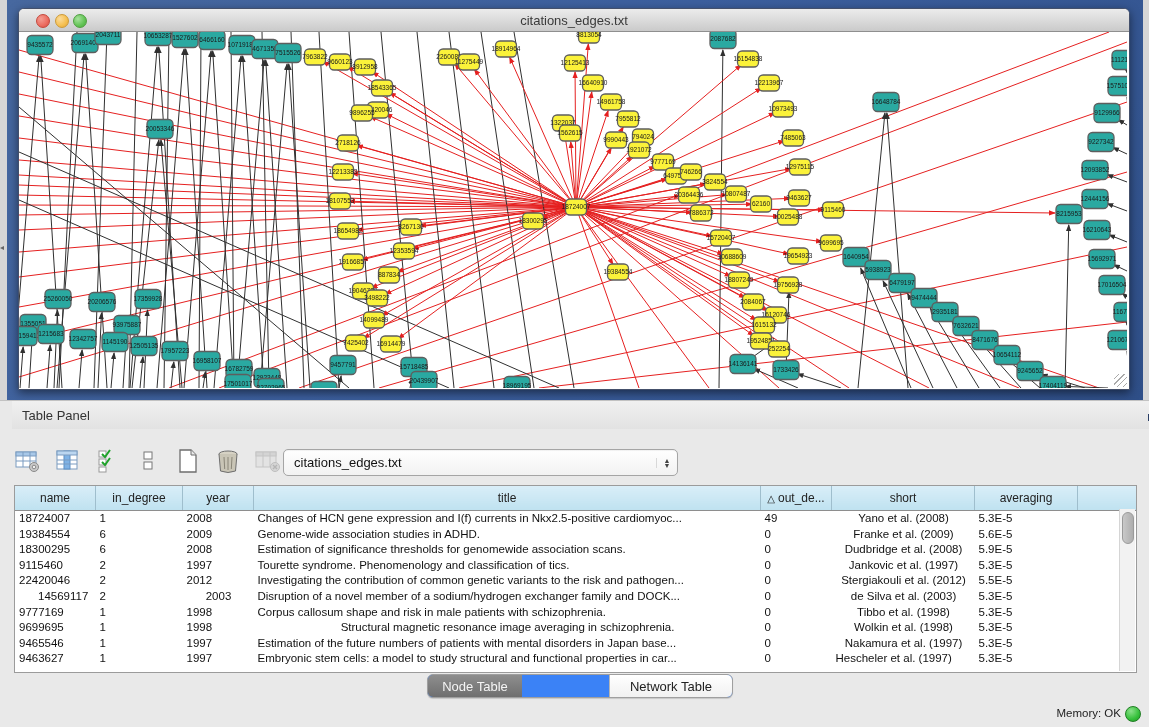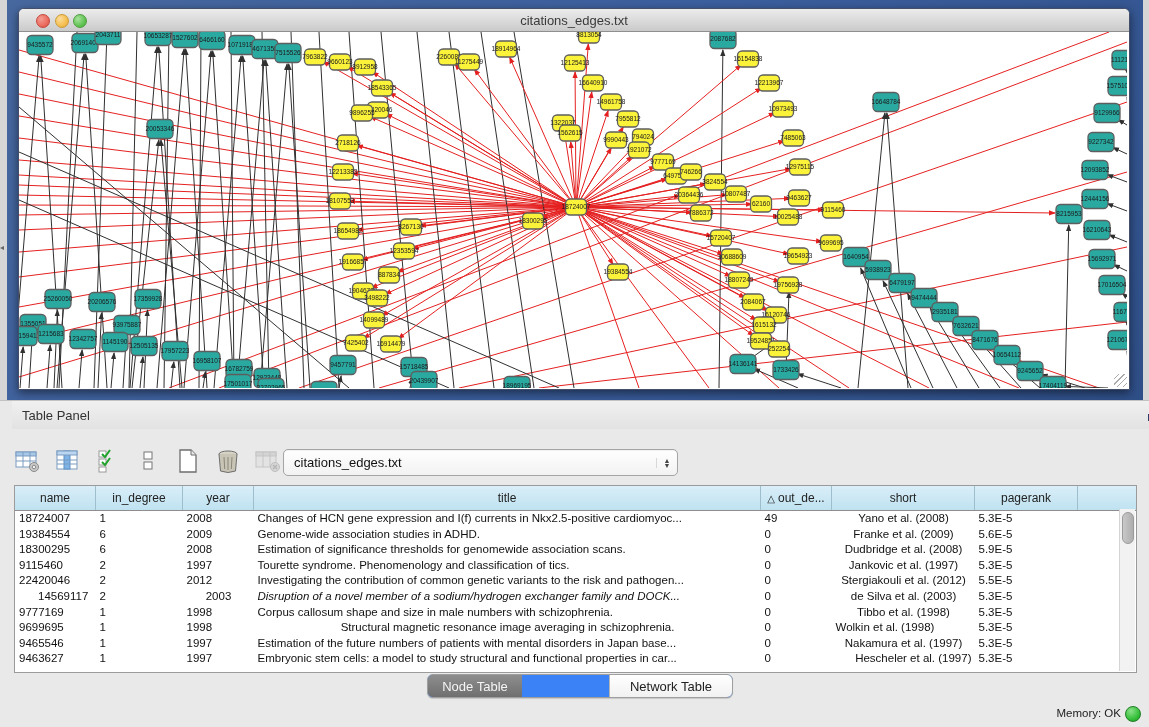--- a/index.html
+++ b/index.html
@@ -849,21 +849,21 @@
     <div class="tablebox">
       <table class="nt">
         <thead>
             <tr id="nt-head">
               <th style="width: 78px;">name</th>
               <th style="width: 84px;">in_degree</th>
               <th style="width: 68px;">year</th>
               <th style="width: 504px;">title</th>
               <th style="width: 68px;"><span class="sortg">△</span>out_de...</th>
               <th style="width: 140px;">short</th>
-              <th style="width: 100px;">pagerank</th>
+              <th style="width: 100px;">averaging</th>
               <th style="width: 62px;"></th>
             </tr>
           </thead>
         <tbody id="nt-body">
             <tr>
               <td style="text-align: left;">18724007</td>
               <td style="text-align: left;">1</td>
               <td style="text-align: left;">2008</td>
               <td style="text-align: left;">Changes of HCN gene expression and I(f) currents in Nkx2.5-positive cardiomyoc...</td>
               <td style="text-align: left;">49</td>
@@ -908,63 +908,63 @@
               <td style="text-align: left;">Investigating the contribution of common genetic variants to the risk and pathogen...</td>
               <td style="text-align: left;">0</td>
               <td style="text-align: center;">Stergiakouli et al. (2012)</td>
               <td style="text-align: left;">5.5E-5</td>
               <td></td>
             </tr>
             <tr>
               <td style="text-align: left; padding-left: 23px;">14569117</td>
               <td style="text-align: left;">2</td>
               <td style="text-align: center;">2003</td>
-              <td style="text-align: left; font-style: italic;">Disruption of a novel member of a sodium/hydrogen exchanger family and DOCK...</td>
+              <td style="text-align: left;">Disruption of a novel member of a sodium/hydrogen exchanger family and DOCK...</td>
               <td style="text-align: left;">0</td>
               <td style="text-align: center;">de Silva et al. (2003)</td>
               <td style="text-align: left;">5.3E-5</td>
               <td></td>
             </tr>
             <tr>
               <td style="text-align: left;">9777169</td>
               <td style="text-align: left;">1</td>
               <td style="text-align: left;">1998</td>
-              <td style="text-align: left;">Corpus callosum shape and size in male numbers with schizophrenia.</td>
+              <td style="text-align: left;">Corpus callosum shape and risk in male patients with schizophrenia.</td>
               <td style="text-align: left;">0</td>
               <td style="text-align: center;">Tibbo et al. (1998)</td>
               <td style="text-align: left;">5.3E-5</td>
               <td></td>
             </tr>
             <tr>
               <td style="text-align: left;">9699695</td>
               <td style="text-align: left;">1</td>
               <td style="text-align: left;">1998</td>
               <td style="text-align: center;">Structural magnetic resonance image averaging in schizophrenia.</td>
               <td style="text-align: left;">0</td>
-              <td style="text-align: left; margin-top: 35px;">Wolkin et al. (1998)</td>
+              <td style="text-align: center; margin-top: 35px;">Wolkin et al. (1998)</td>
               <td style="text-align: left;">5.3E-5</td>
               <td></td>
             </tr>
             <tr>
               <td style="text-align: left;">9465546</td>
               <td style="text-align: left;">1</td>
               <td style="text-align: left;">1997</td>
               <td style="text-align: left; margin-left: 40px;">Estimation of the future numbers of patients with mental disorders in Japan base...</td>
               <td style="text-align: left;">0</td>
               <td style="text-align: center;">Nakamura et al. (1997)</td>
               <td style="text-align: left;">5.3E-5</td>
               <td></td>
             </tr>
             <tr>
               <td style="text-align: left;">9463627</td>
               <td style="text-align: left;">1</td>
               <td style="text-align: left;">1997</td>
               <td style="text-align: left;">Embryonic stem cells: a model to study structural and functional properties in car...</td>
               <td style="text-align: left;">0</td>
-              <td style="text-align: right;">Hescheler et al. (1997)</td>
+              <td style="text-align: left;">Hescheler et al. (1997)</td>
               <td style="text-align: left;">5.3E-5</td>
               <td></td>
             </tr>
           </tbody>
       </table>
       <div class="vscroll">
           <div class="vthumb"></div>
         </div>
     </div>
 

